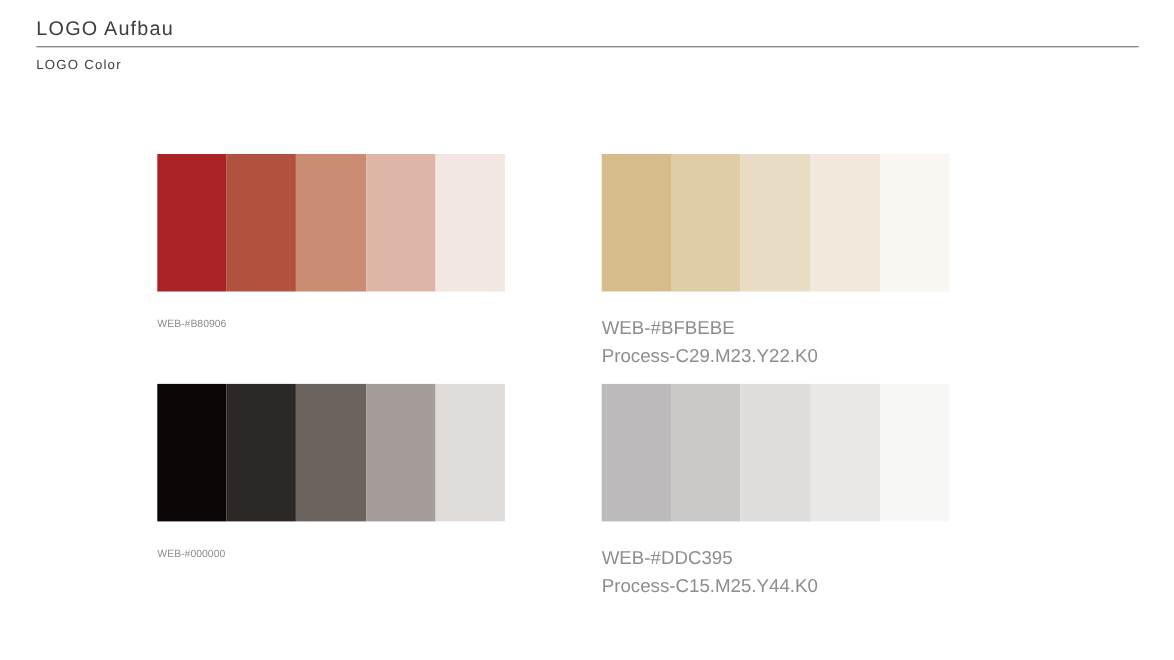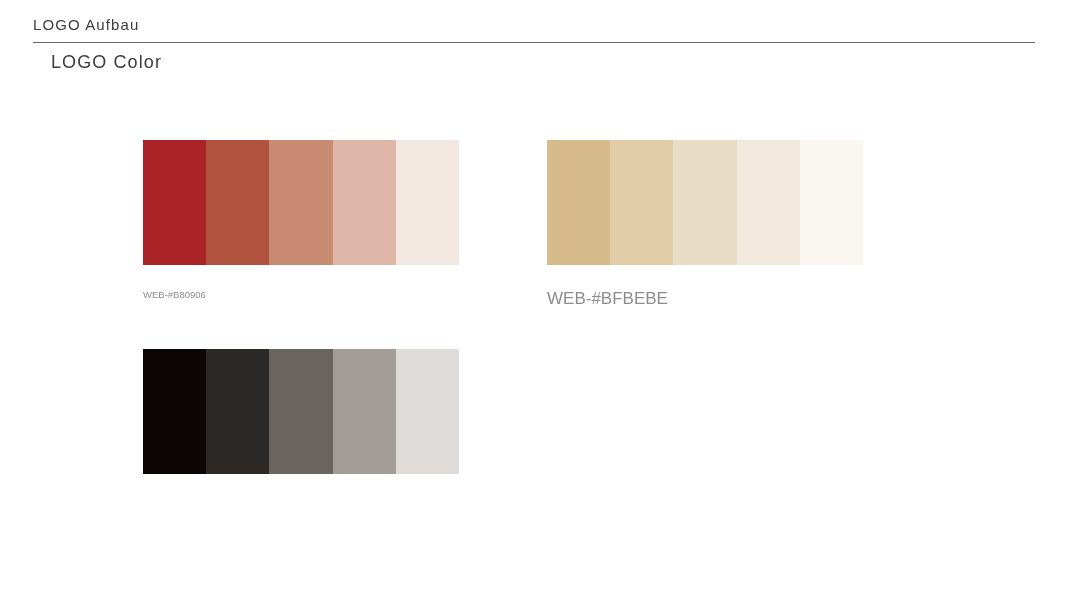--- a/index.html
+++ b/index.html
@@ -20,44 +20,43 @@
     left: 0; top: 0;
     width: 1067px;
     height: 600px;
   }
 
   
   .header-title {
     position: absolute;
     left: 33px;
     top: 16px;
-    font-size: 15px;
+    font-size: 18px;
     letter-spacing: 1.1px;
     color: #3d3d3d;
     font-weight: 400;
     white-space: nowrap;
   }
   .header-rule {
     position: absolute;
     left: 33px;
     top: 42px;
     width: 1002px;
     height: 1px;
     background: #6b6b6b;
   }
   .section-title {
     position: absolute;
     left: 33px;
     top: 52px;
-    font-size: 18px;
+    font-size: 12px;
     letter-spacing: 1.1px;
     color: #3d3d3d;
     font-weight: 400;
     white-space: nowrap;
-    margin-left: 18px;
   }
 
   
   .palettes {
     position: absolute;
     left: 0;
     top: 0;
     width: 1067px;
     height: 600px;
   }
@@ -123,30 +122,45 @@
     <div class="palette col-right row-top">
       <div class="swatch-strip">
         <div class="swatch-band" style="background:#D6BC8A;"></div>
         <div class="swatch-band" style="background:#E0CCA7;"></div>
         <div class="swatch-band" style="background:#E9DCC4;"></div>
         <div class="swatch-band" style="background:#F2E9DC;"></div>
         <div class="swatch-band" style="background:#FAF6F1;"></div>
       </div>
       <div class="palette-caption" style="color: rgb(141, 141, 141);">
         <span class="cap-line">WEB-#BFBEBE</span>
+        <span class="cap-line">Process-C29.M23.Y22.K0</span>
       </div>
     </div>
 
     <div class="palette col-left row-bottom">
       <div class="swatch-strip">
         <div class="swatch-band" style="background:#0C0606;"></div>
         <div class="swatch-band" style="background:#2C2825;"></div>
         <div class="swatch-band" style="background:#6B635D;"></div>
         <div class="swatch-band" style="background:#A39C99;"></div>
         <div class="swatch-band" style="background:#DEDBD8;"></div>
       </div>
       <div class="palette-caption" style="color: rgb(141, 141, 141);">
+        <span class="cap-line">WEB-#000000</span>
       </div>
     </div>
 
+    <div class="palette col-right row-bottom">
+      <div class="swatch-strip">
+        <div class="swatch-band" style="background:#BCBABA;"></div>
+        <div class="swatch-band" style="background:#CAC9C8;"></div>
+        <div class="swatch-band" style="background:#DEDDDB;"></div>
+        <div class="swatch-band" style="background:#E9E8E7;"></div>
+        <div class="swatch-band" style="background:#F7F7F6;"></div>
+      </div>
+      <div class="palette-caption" style="color: rgb(141, 141, 141);">
+        <span class="cap-line">WEB-#DDC395</span>
+        <span class="cap-line">Process-C15.M25.Y44.K0</span>
+      </div>
+    </div>
 
   </div>
 </div>
 
 </body></html>

